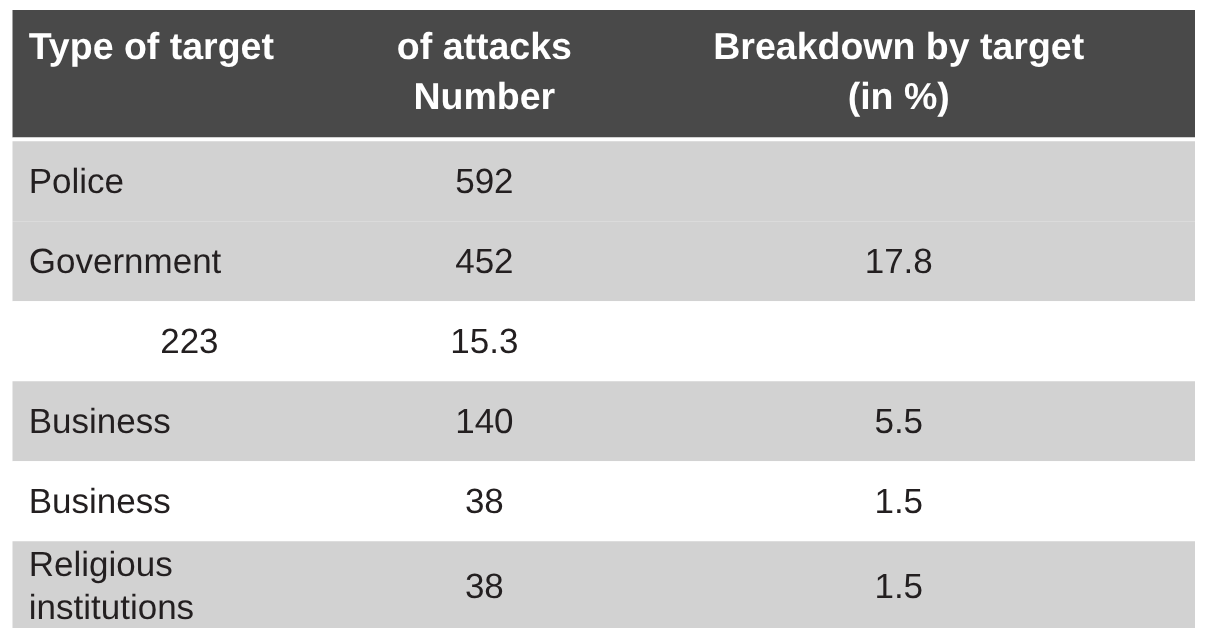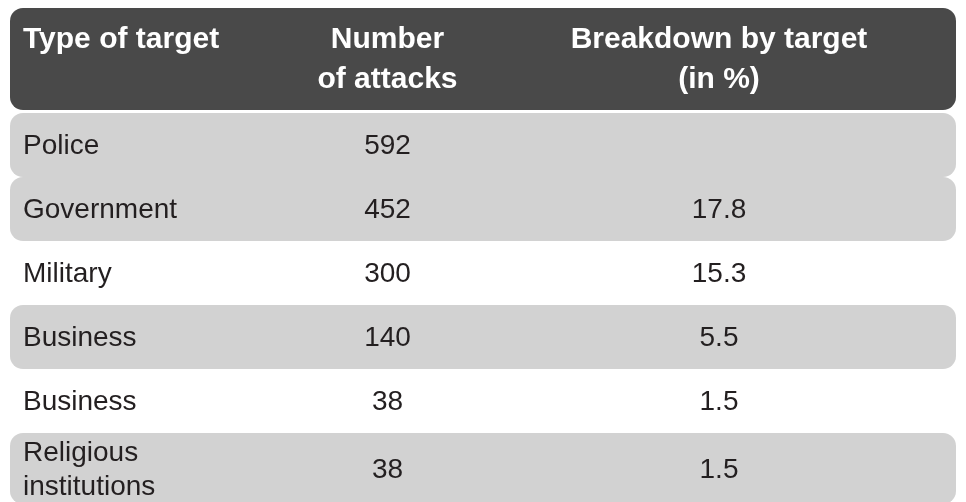--- a/index.html
+++ b/index.html
@@ -13,21 +13,20 @@
   }
   .table-wrap {
     position: absolute;
     left: 10px;
     top: 8px;
     width: 946px;
   }
   .grid-row {
     display: grid;
     grid-template-columns: 283px 189px 474px;
-    border-radius: 13px;
   }
   .thead {
     background: var(--header-bg, #494949);
     color: var(--header-text, #ffffff);
     height: 102px;
     font-weight: bold;
     font-size: 30px;
     line-height: 40px;
   }
   .thead .cell { padding-top: 10px; text-align: center; }
@@ -53,22 +52,22 @@
 </head>
 <body>
 
 <div class="table-wrap">
 
   <div class="grid-row thead">
     <div class="cell first">
       <span class="hline">Type of target</span>
     </div>
     <div class="cell">
+      <span class="hline">of attacks</span>
       <span class="hline">Number</span>
-      <span class="hline">of attacks</span>
     </div>
     <div class="cell">
       <span class="hline">Breakdown by target</span>
       <span class="hline">(in %)</span>
     </div>
   </div>
 
   <div class="gap"></div>
 
   <div class="grid-row row alt">
@@ -77,22 +76,21 @@
   </div>
 
 
   <div class="grid-row row alt">
     <div class="cell first">Government</div>
     <div class="cell">452</div>
     <div class="cell">17.8</div>
   </div>
 
   <div class="grid-row row">
-    <div class="cell first">Military</div>
-    <div class="cell">300</div>
+    <div class="cell">223</div>
     <div class="cell">15.3</div>
   </div>
 
   <div class="grid-row row alt">
     <div class="cell first">Business</div>
     <div class="cell">140</div>
     <div class="cell">5.5</div>
   </div>
 
   <div class="grid-row row">

